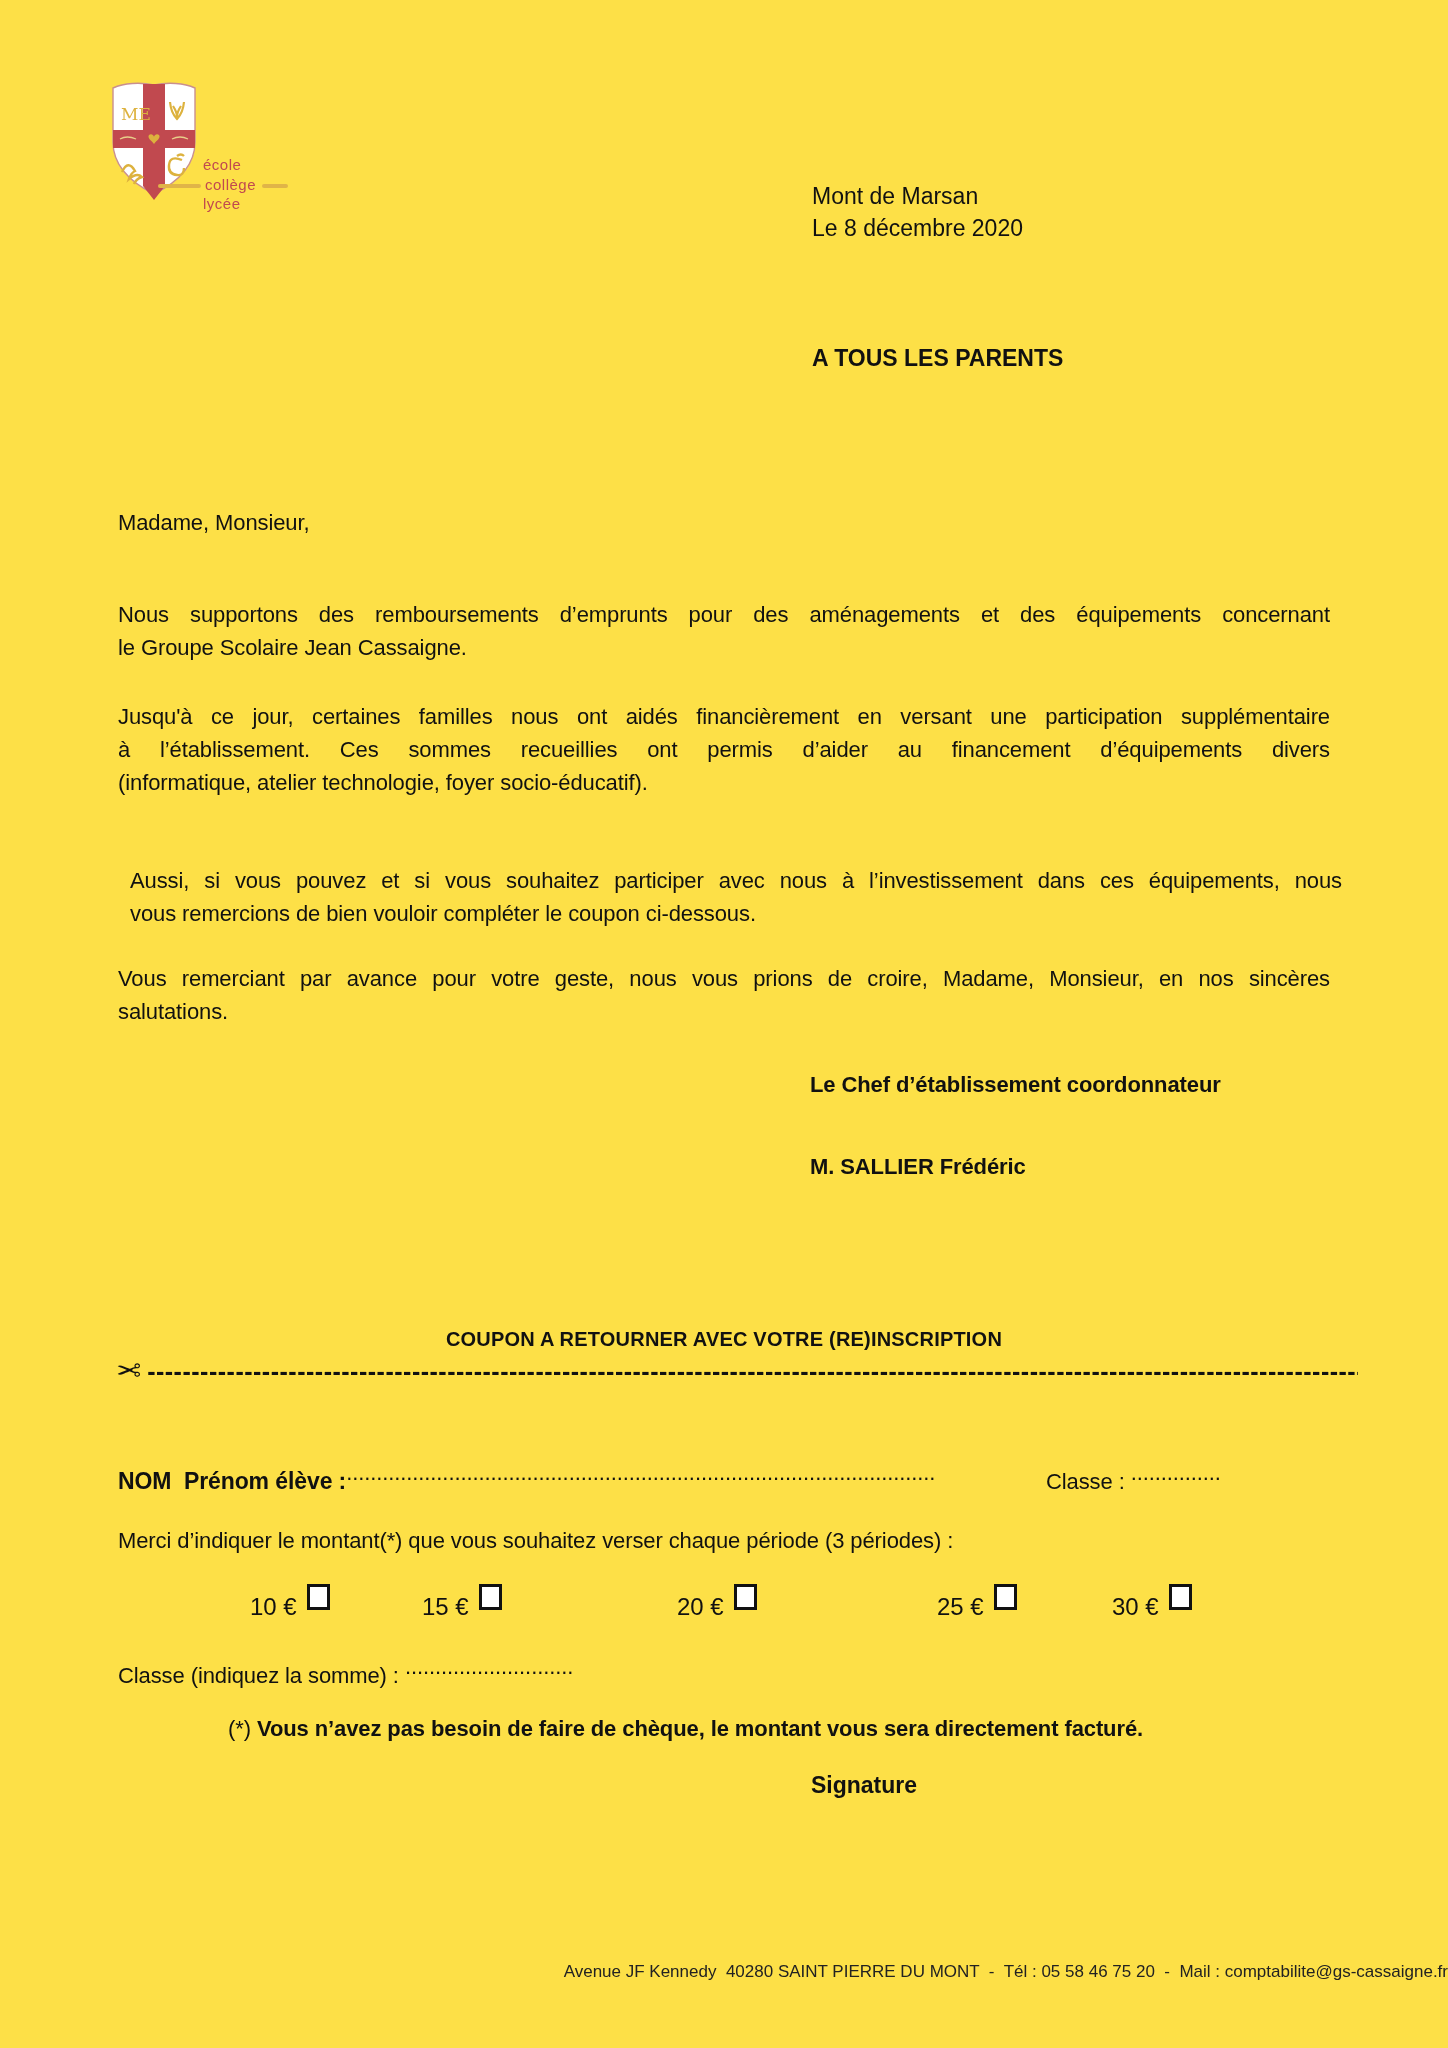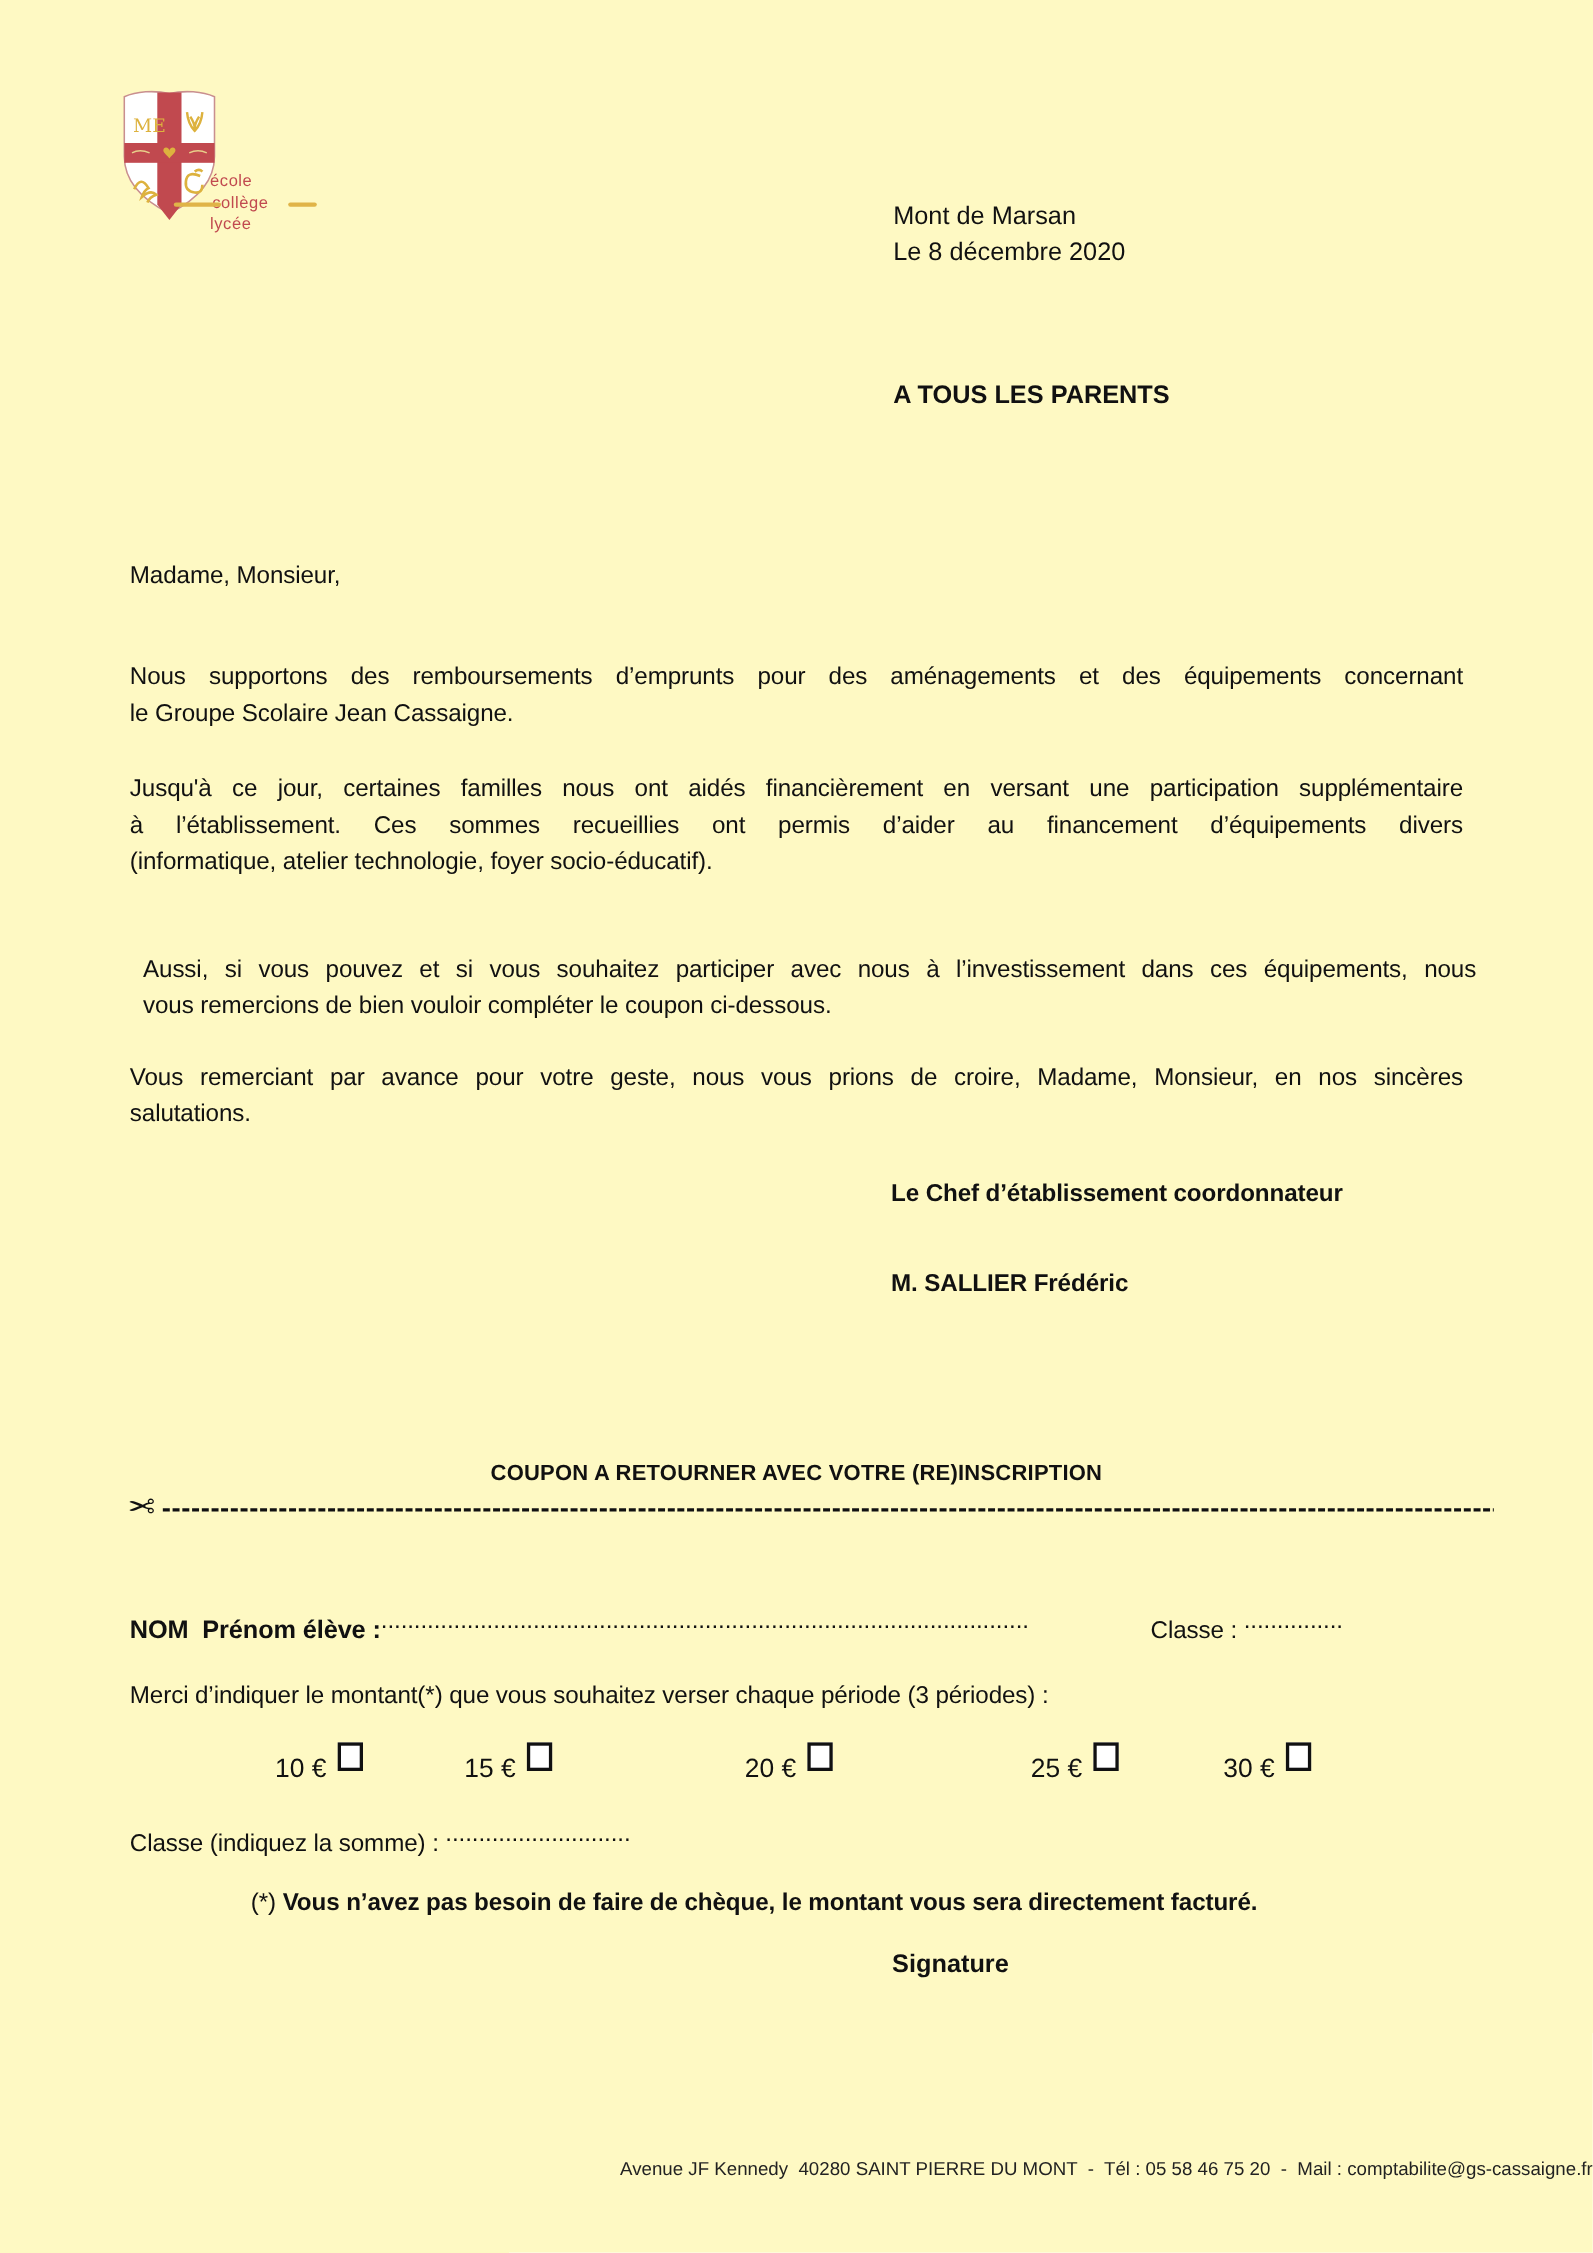--- a/index.html
+++ b/index.html
@@ -1,19 +1,19 @@
 <!DOCTYPE html>
 <html><head>
 <meta charset="utf-8">
 <style>
   html,body{margin:0;padding:0;background:#ffffff;}
   .page{
     position:relative;
     width:1448px;height:2048px;
-    background:#fef9c3;
+    background:#fde047;
     font-family:"Liberation Sans", sans-serif;
     color:#111;
     overflow:hidden;
   }
   .abs{position:absolute;}
   .body-text{font-size:22px;line-height:33px;letter-spacing:-0.1px;}
   .para{width:1212px;}
   .jline{white-space:nowrap;text-align:justify;text-align-last:justify;}
   .lline{white-space:nowrap;text-align:left;}
   .bold{font-weight:bold;}
@@ -44,21 +44,21 @@
       <path d="M44,3 C58,0 74,1 85,6 L85,60 C85,84 68,100 44,112 C20,100 3,84 3,60 L3,6 C14,1 30,0 44,3 Z" fill="#ffffff" stroke="#c98f8f" stroke-width="1.4"></path>
       <polygon points="33,2 55,2 55,104 44,118 33,104" fill="#c1494f"></polygon>
       <rect x="3" y="48" width="82" height="18" fill="#c1494f"></rect>
       <text x="11" y="38" font-size="17" fill="#ddb23e" font-family="DejaVu Serif, serif">ME</text>
       <path d="M60,20 q1,11 7,17 q6,-6 7,-17 M63,24 q4,6 4,11 M71,24 q-4,6 -4,11" stroke="#ddb23e" stroke-width="2.2" fill="none"></path>
       <path d="M12,90 q6,-13 13,-1 q-4,2 -6,8 q8,-7 13,-2 q-6,2 -8,7" stroke="#ddb23e" stroke-width="2.4" fill="none"></path>
       <path d="M72,78 q-12,-5 -13,5 q-1,9 8,10 q7,1 7,-7 M67,74 q4,-3 7,0" stroke="#ddb23e" stroke-width="2.4" fill="none"></path>
       <path d="M44,62 c-3,-4 -7,-6 -5,-9 c2,-2 5,0 5,2 c0,-2 3,-4 5,-2 c2,3 -2,5 -5,9 z" fill="#ddb23e"></path>
       <path d="M10,57 q7,-4 16,0 M62,57 q8,-4 16,0" stroke="#e8cf8a" stroke-width="1.3" fill="none"></path>
     </svg>
-    <div class="abs logo-text" style="left:81px;top:73px;">
+    <div class="abs logo-text" style="left:93px;top:73px;">
       <div>école</div>
       <div style="margin-left:2px;">collège</div>
       <div>lycée</div>
     </div>
     <div class="gold-dash" style="left:48px;top:102px;width:43px;"></div>
     <div class="gold-dash" style="left:152px;top:102px;width:26px;"></div>
   </div>
 
   <div class="abs hdr" style="left:812px;top:180px;">
     <div>Mont de Marsan</div>

